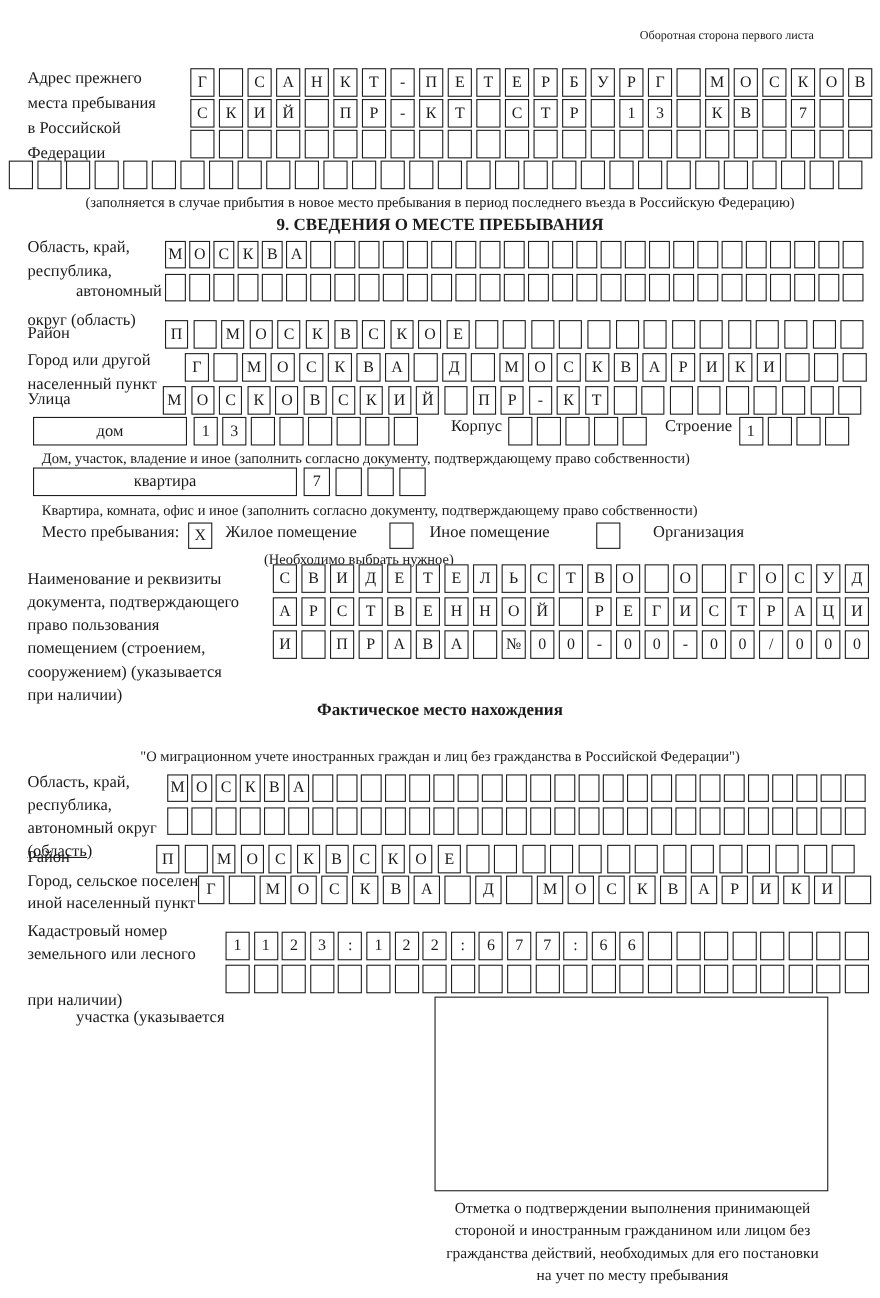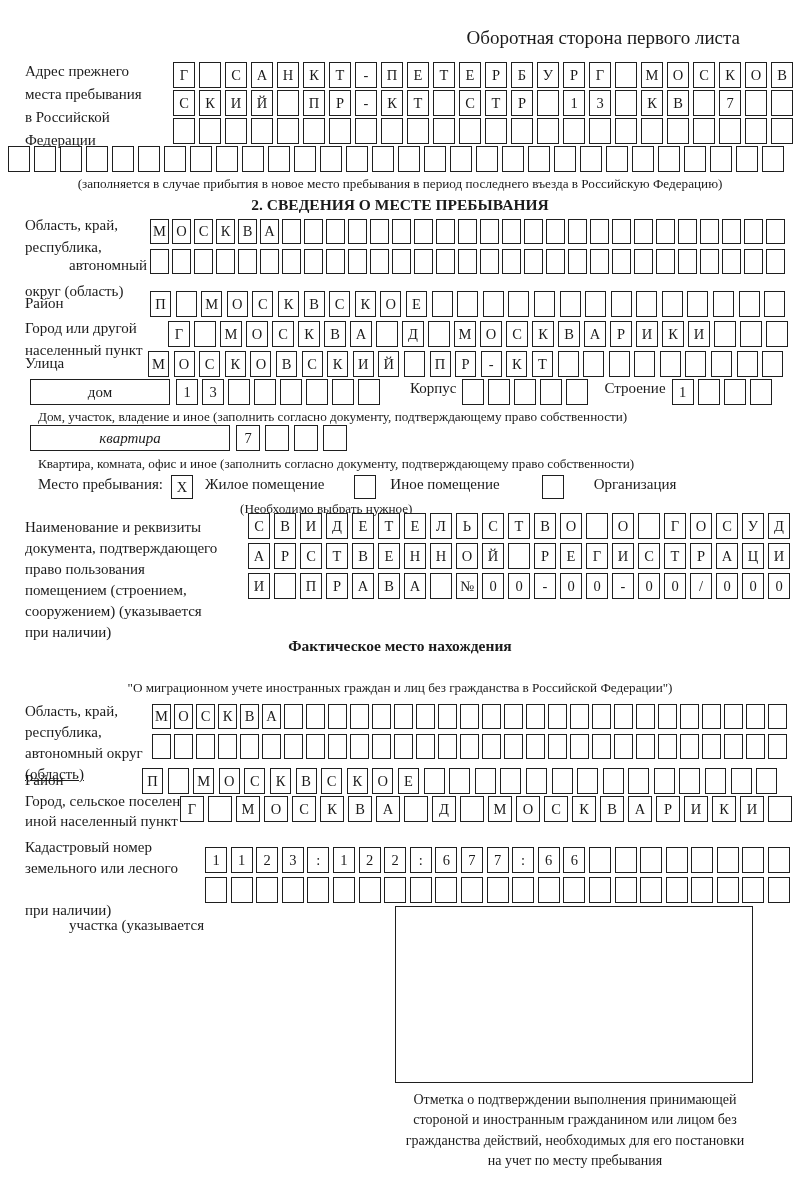--- a/index.html
+++ b/index.html
@@ -20,21 +20,21 @@
              justify-content:center; font-size:15px; flex:0 0 auto; background:#fff; }
   .hrow { display:flex; align-items:flex-start; }
   .stamp { border:1.6px solid #1f1f1f; background:#fff; }
   .cap { font-size:14px; line-height:1.45; text-align:center; }
 </style>
 </head>
 <body>
 
 <div class="page">
 
-  <div class="abs lbl" style="left:400px; top:26px; width:340px; text-align:right; font-size:19px;">Оборотная сторона первого листа</div>
+  <div class="abs lbl" style="left:400px; top:26px; width:340px; text-align:right; font-size:11px;">Оборотная сторона первого листа</div>
 
   <div class="abs lbl" style="left:25px; top:62px;">Адрес прежнего</div>
   <div class="abs lbl" style="left:25px; top:85px;">места пребывания</div>
   <div class="abs lbl" style="left:25px; top:108px;">в Российской</div>
   <div class="abs lbl" style="left:25px; top:131px;">Федерации</div>
 
   <div class="abs cells" style="left:173px; top:62px;">
       <span class="cell">Г</span>
       <span class="cell"></span>
       <span class="cell">С</span>
@@ -140,21 +140,21 @@
       <span class="cell"></span>
       <span class="cell"></span>
       <span class="cell"></span>
       <span class="cell"></span>
       <span class="cell"></span>
       <span class="cell"></span>
     </div>
 
   <div class="abs note center" style="top:176px;">(заполняется в случае прибытия в новое место пребывания в период последнего въезда в Российскую Федерацию)</div>
 
-  <div class="abs title center" style="top:196px;">2. СВЕДЕНИЯ О МЕСТЕ ПРЕБЫВАНИЯ</div>
+  <div class="abs title center" style="top:196px;">9. СВЕДЕНИЯ О МЕСТЕ ПРЕБЫВАНИЯ</div>
 
   <div class="abs lbl" style="left:25px; top:216px;">Область, край,</div>
   <div class="abs lbl" style="left:25px; top:238px;">республика,</div>
   <div class="abs lbl" style="left:25px; top:256px;margin-left:44px;">автономный</div>
   <div class="abs lbl" style="left:25px; top:282px;">округ (область)</div>
   <div class="abs cells" style="left:150px; top:219px; --w:19px; --g:3px; --h:25px;">
       <span class="cell">М</span>
       <span class="cell">О</span>
       <span class="cell">С</span>
       <span class="cell">К</span>
@@ -327,21 +327,21 @@
     <div class="cells" style="margin-left:6px;">
         <span class="cell">1</span>
         <span class="cell"></span>
         <span class="cell"></span>
         <span class="cell"></span>
       </div>
   </div>
   <div class="abs note" style="left:38px; top:409px;text-align:center;">Дом, участок, владение и иное (заполнить согласно документу, подтверждающему право собственности)</div>
 
   <div class="abs hrow" style="left:30px; top:425px;">
-    <div class="widebox" style="width:200px;font-style:italic;">квартира</div>
+    <div class="widebox" style="width:240px;">квартира</div>
     <div class="cells" style="margin-left:6px; --w:24px; --g:5px;">
         <span class="cell">7</span>
         <span class="cell"></span>
         <span class="cell"></span>
         <span class="cell"></span>
       </div>
   </div>
   <div class="abs note" style="left:38px; top:456px;">Квартира, комната, офис и иное (заполнить согласно документу, подтверждающему право собственности)</div>
 
   <div class="abs hrow" style="left:38px; top:475px;">

